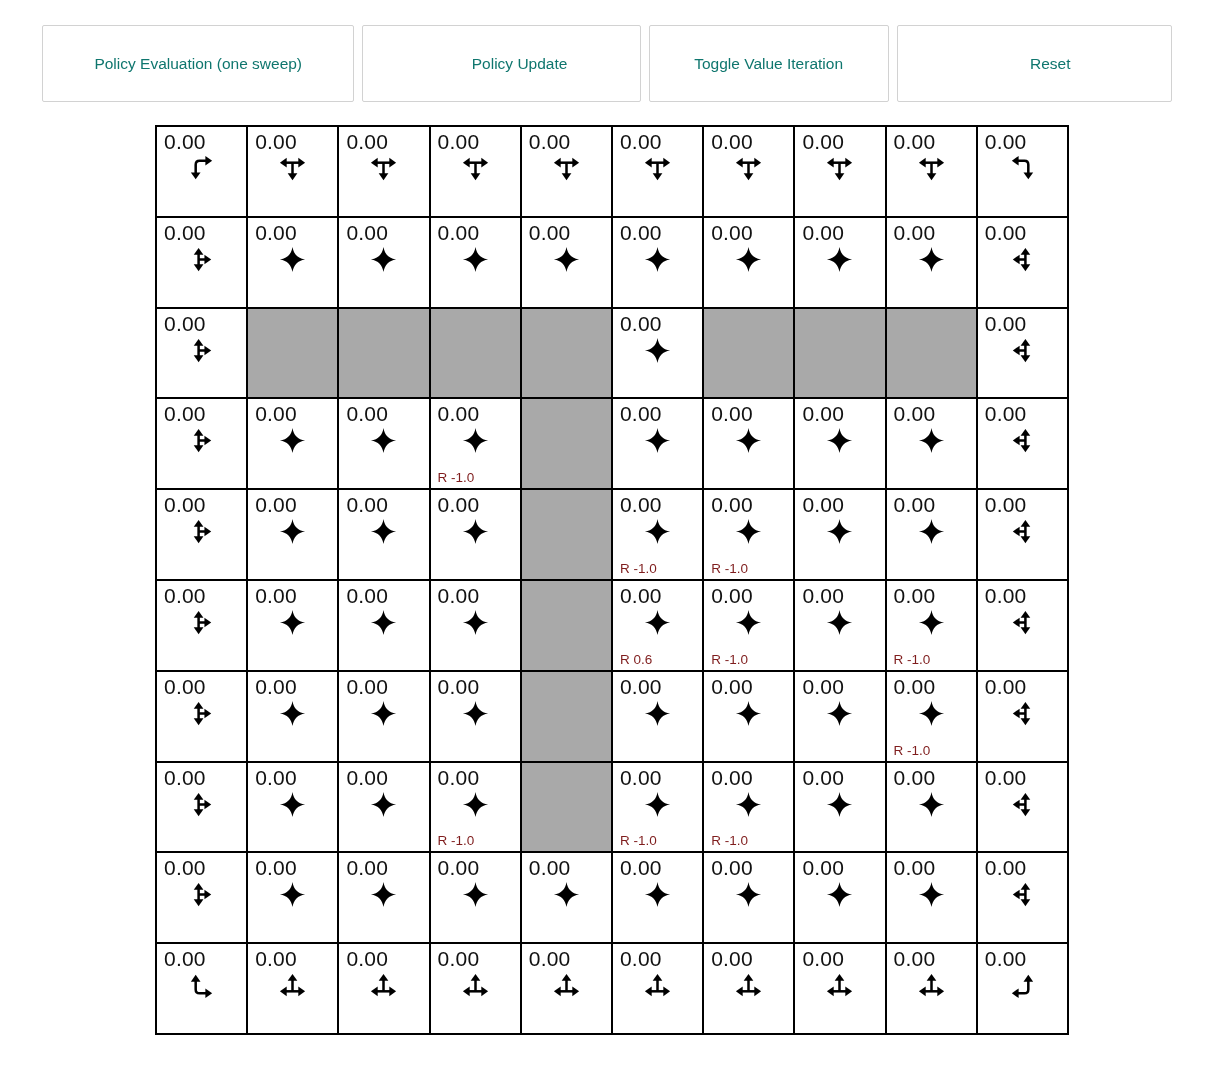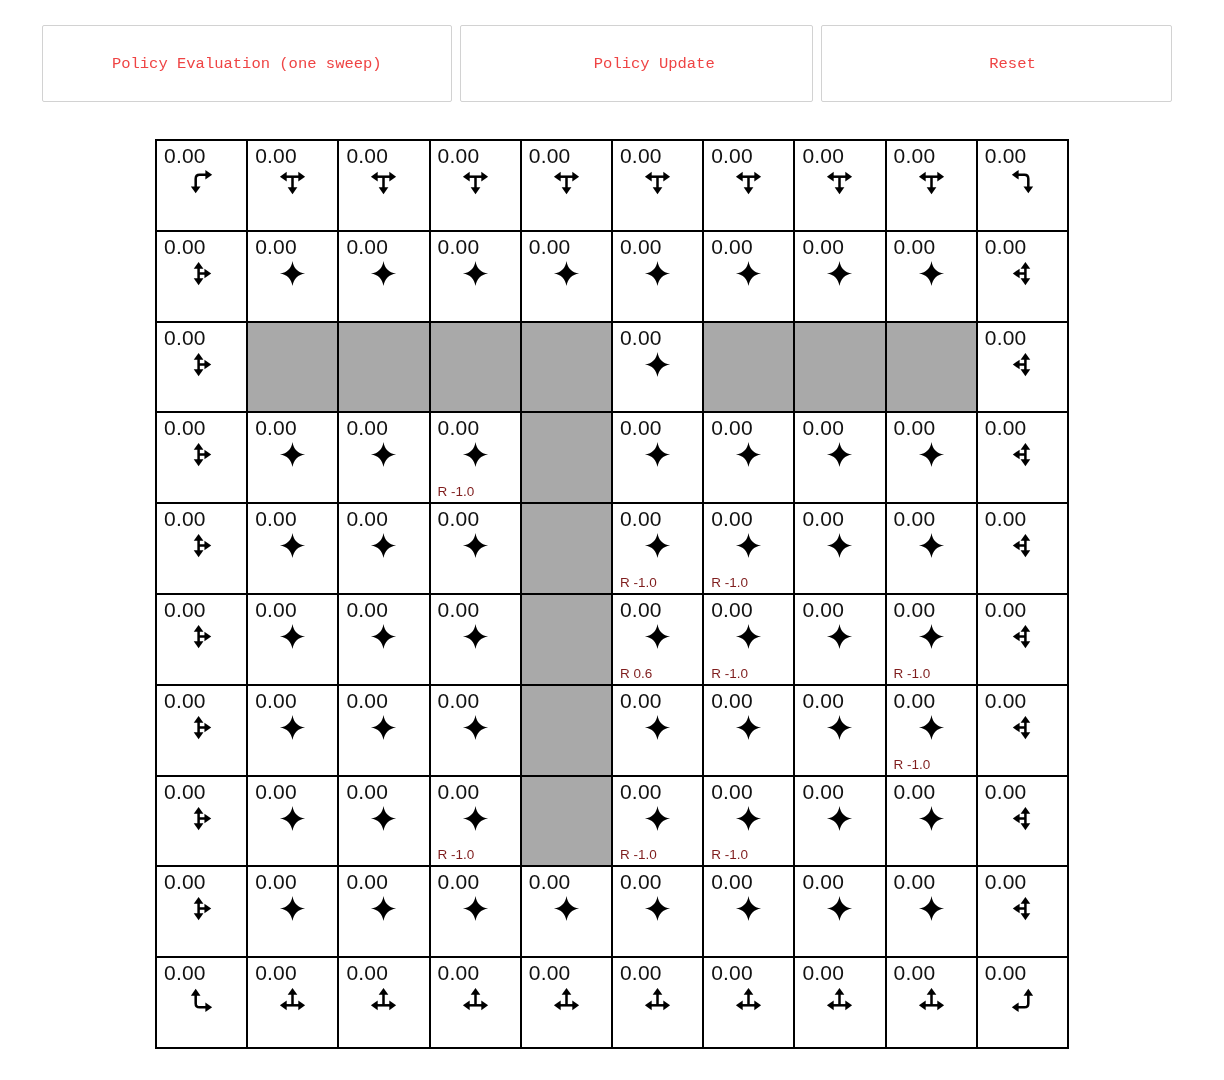--- a/index.html
+++ b/index.html
@@ -12,34 +12,34 @@
   .toolbar {
     display: flex;
     gap: 8px;
     margin: 25px 52px 0 42px;
     height: 77px;
   }
   .toolbar button {
     background: #ffffff;
     border: 1px solid #d2d2d2;
     border-radius: 2px;
-    font-family: Liberation Mono, monospace;
+    font-family: Liberation Sans, sans-serif;
     font-size: 15.5px;
-    color: #ef4444;
+    color: #0f766e;
     cursor: pointer;
     height: 100%;
   }
   .toolbar button.b0 { flex: 1.292; }
   .toolbar button.b1 { flex: 1.0; padding-left: 36px; }
   .toolbar button.b2 { flex: 0.99; }
   .toolbar button.b3 { flex: 1.005; padding-left: 32px; }
   .gridworld {
     width: 914px;
     height: 910px;
-    margin: 37px auto 0 auto;
+    margin: 23px auto 0 auto;
     display: grid;
     grid-template-columns: repeat(10, 1fr);
     grid-template-rows: repeat(10, 1fr);
     border: 1px solid #000000;
   }
   .cell {
     position: relative;
     border: 1px solid #000000;
     background: #ffffff;
     overflow: hidden;
@@ -67,20 +67,21 @@
     font-size: 13.5px;
     color: #7f1d1d;
   }
 </style>
 </head>
 <body>
 
 <div class="toolbar">
   <button class="b0">Policy Evaluation (one sweep)</button>
   <button class="b1">Policy Update</button>
+  <button class="b2">Toggle Value Iteration</button>
   <button class="b3">Reset</button>
 </div>
 
 <div class="gridworld" id="gridworld">
     <div class="cell">
       <span class="value">0.00</span>
       <div class="glyph">
         <svg width="31" height="31" viewBox="0 0 32 32">
           <path d="M10 22 L10 12 Q10 8 14 8 L22 8" fill="none" stroke="#000" stroke-width="2.6"></path>
           <polygon points="10,27 5,20 15,20" fill="#000"></polygon>

